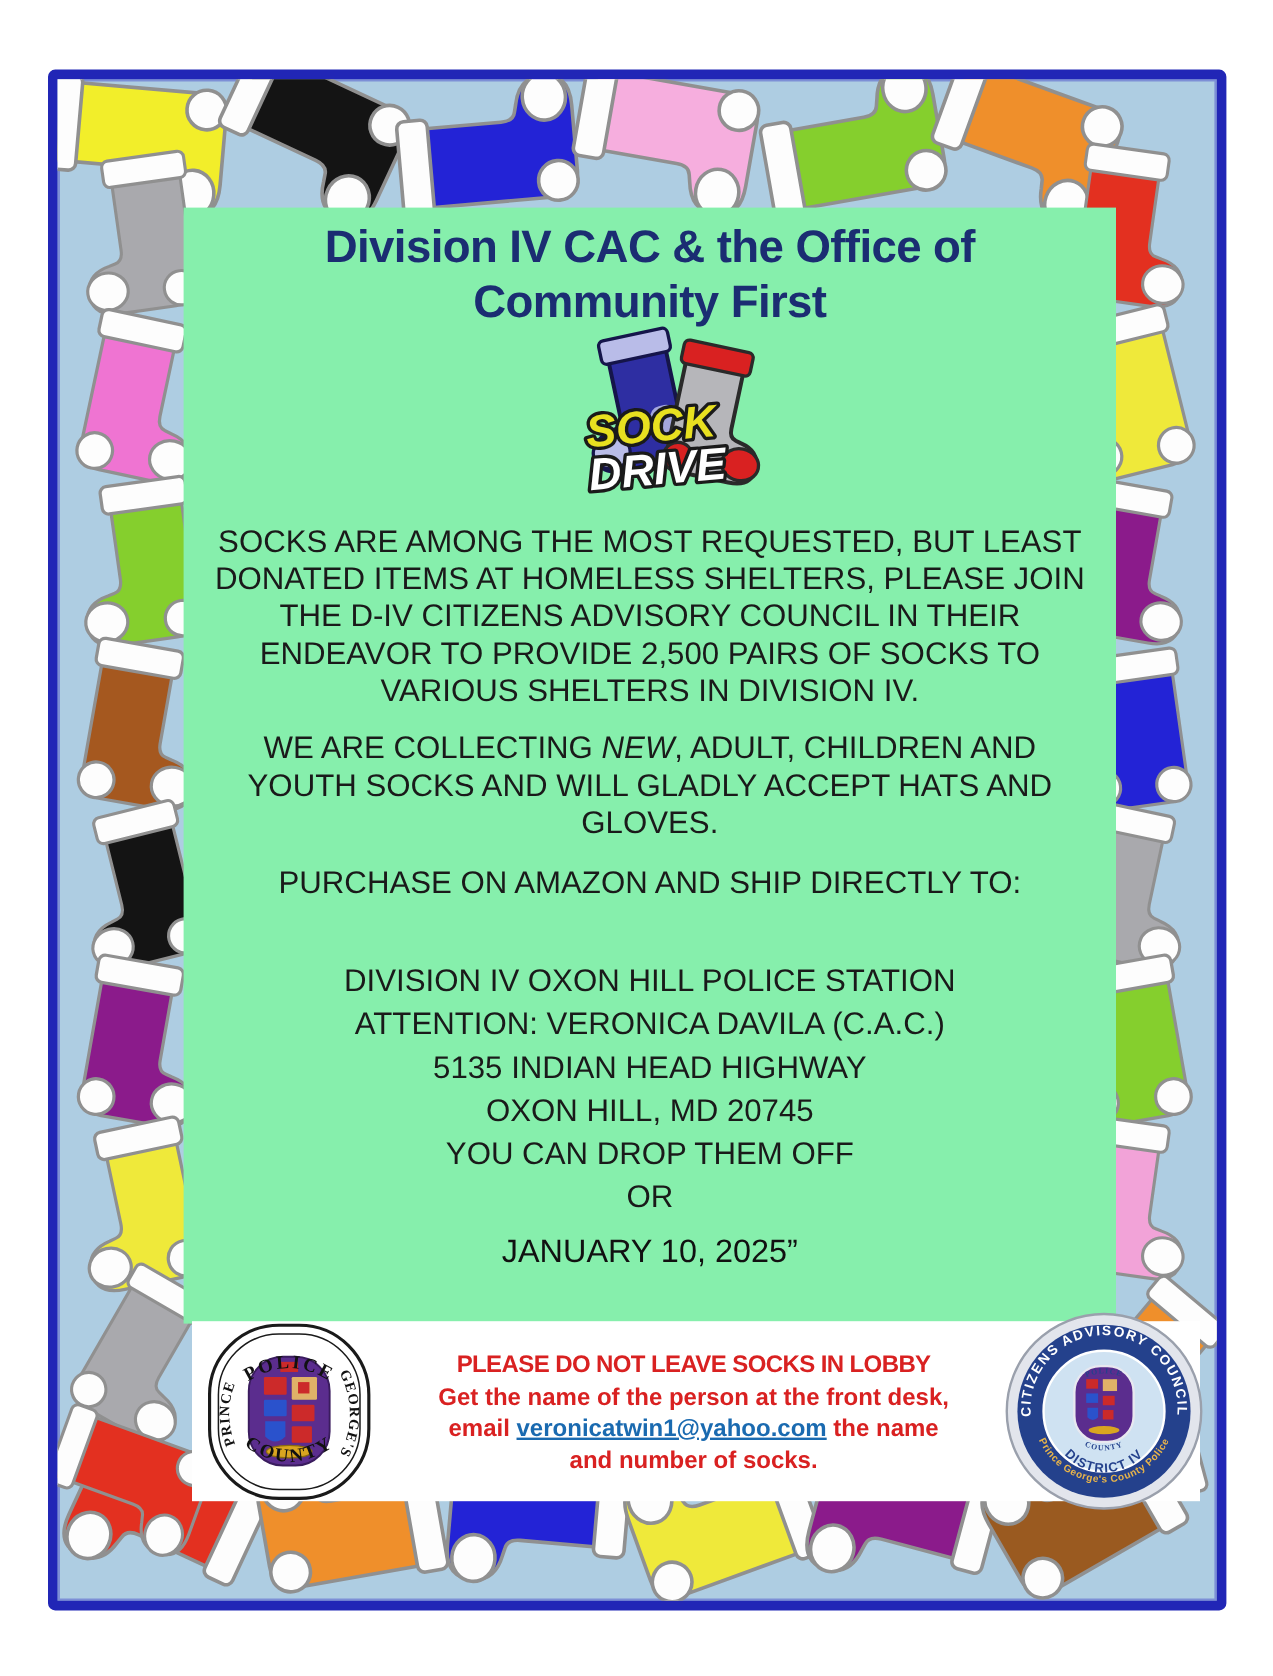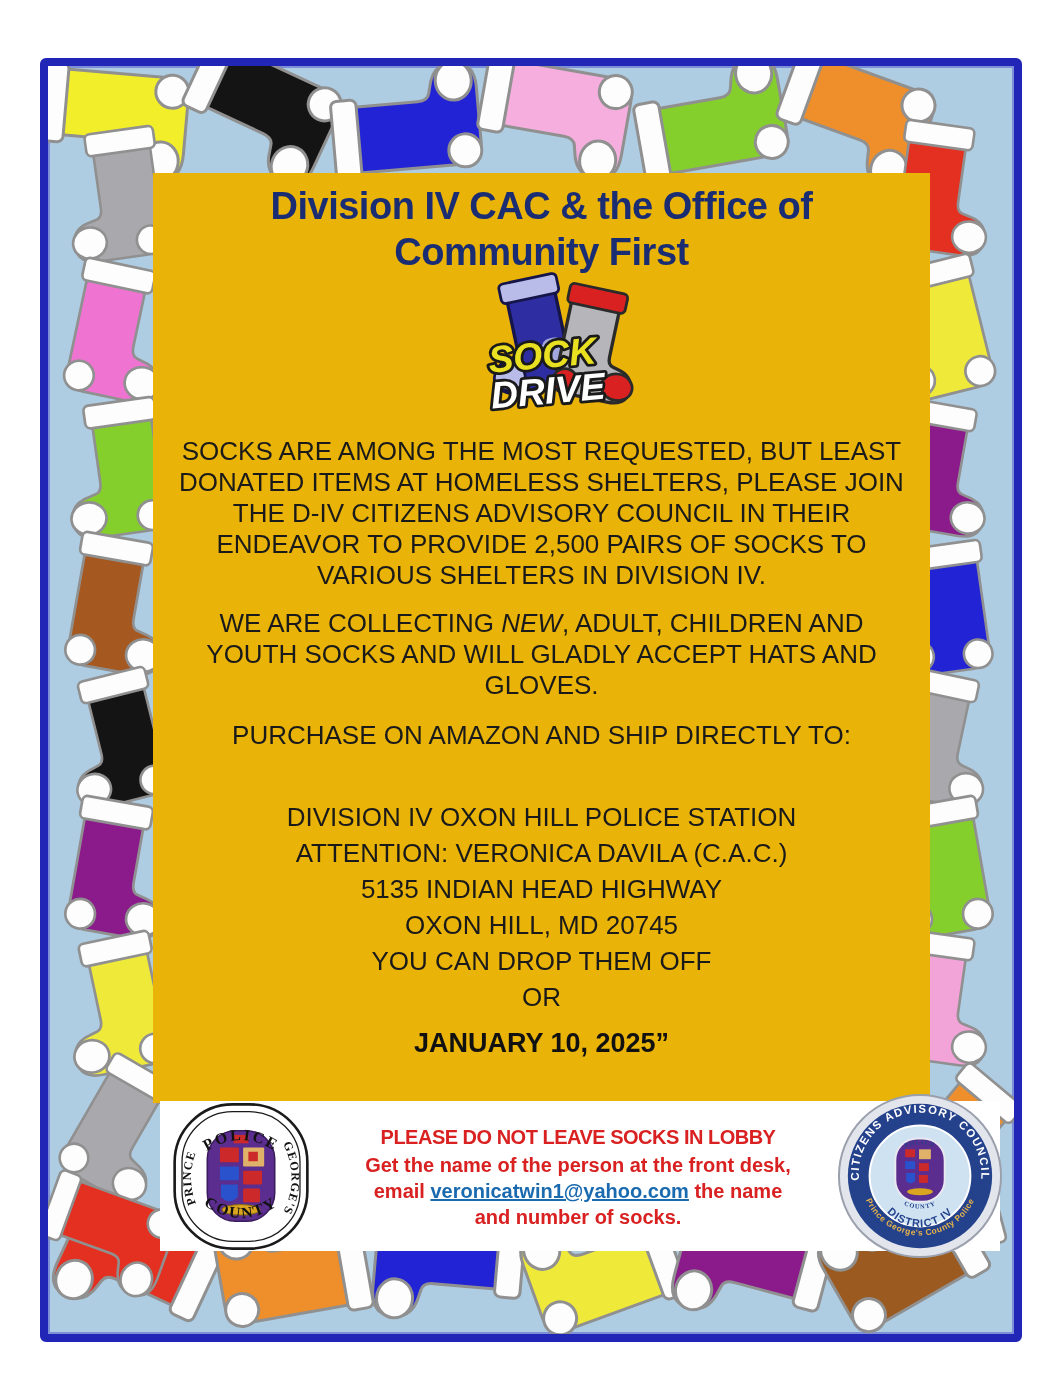--- a/index.html
+++ b/index.html
@@ -11,34 +11,34 @@
     position:absolute;left:40px;top:58px;width:982px;height:1284px;
     background:#aecde2;border:8px solid #2126b6;box-sizing:border-box;
     border-radius:6px;overflow:hidden;
     box-shadow:inset 0 0 0 2px #7d8fd6;
   }
   #sock-layer{position:absolute;left:0;top:0;width:966px;height:1268px;z-index:1;}
   .sock{position:absolute;width:100px;height:120px;}
   
   #content-panel{
     position:absolute;left:105px;top:107px;width:777px;height:930px;
-    background:#eab308;z-index:2;text-align:center;overflow:visible;
+    background:#86efac;z-index:2;text-align:center;overflow:visible;
   }
   #page-title{
     margin-top:10px;font-size:38px;line-height:1.22;font-weight:bold;
     color:var(--title-color,#1b2d72);letter-spacing:-0.5px;
   }
   #logo-wrap{margin-top:2px;height:150px;position:relative;}
   .body-par{font-size:26px;line-height:31px;color:#1a1a1a;}
   #par-requested{margin-top:8px;}
   #par-collecting{margin-top:17px;}
   #par-purchase{margin-top:19px;}
   #address-block{margin-top:48px;font-size:26px;line-height:36px;color:#1a1a1a;}
   #deadline-lead{margin-top:24px;font-size:26px;color:#1a1a1a;}
-  #deadline-date{margin-top:13px;font-size:27px;font-weight:bold;color:#111;}
+  #deadline-date{margin-top:13px;font-size:27px;font-weight:normal;color:#111;}
   
   #bottom-strip{
     position:absolute;left:112px;top:1035px;width:840px;height:150px;
     background:#ffffff;z-index:3;display:flex;align-items:center;
     justify-content:space-between;overflow:visible;padding:0 2px;box-sizing:border-box;
   }
   #notice{flex:1;text-align:center;font-weight:bold;color:var(--notice-red,#d92121);}
   #notice .n1{font-size:20px;line-height:30px;letter-spacing:-0.5px;}
   #notice .n2{font-size:20px;line-height:26px;}
   #email-link{color:var(--email-blue,#1a6ab0);text-decoration:underline;cursor:pointer;}

